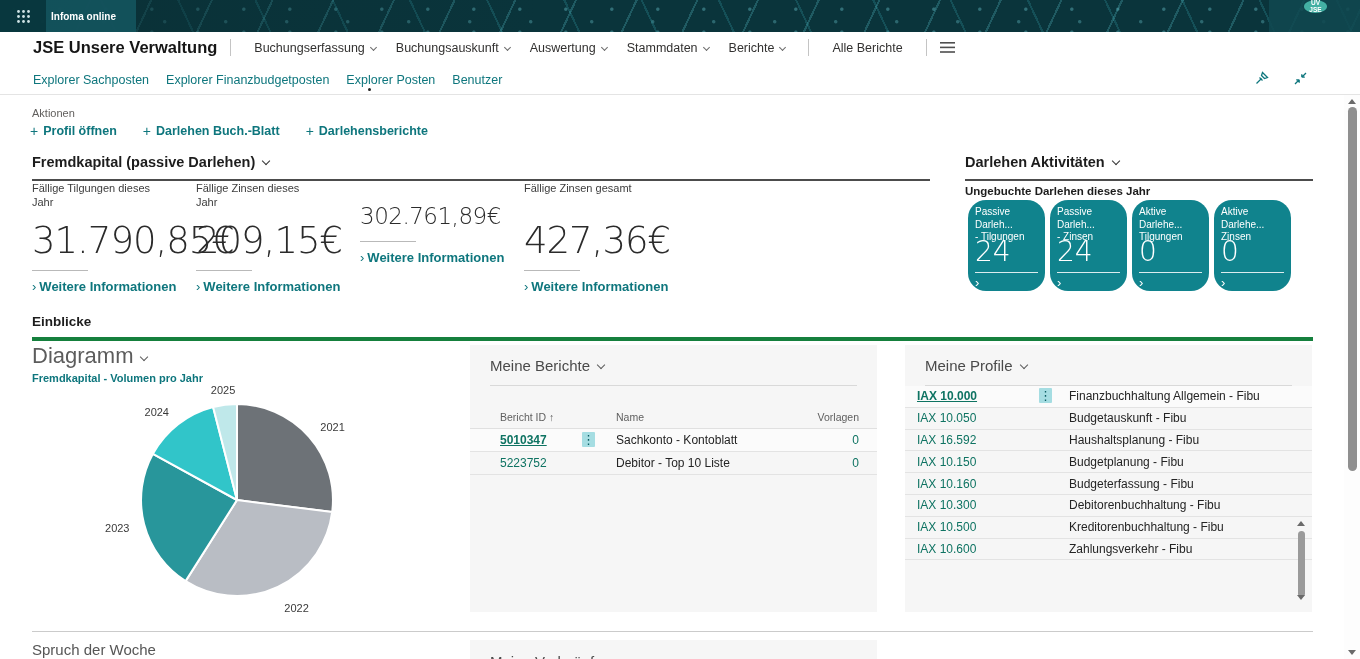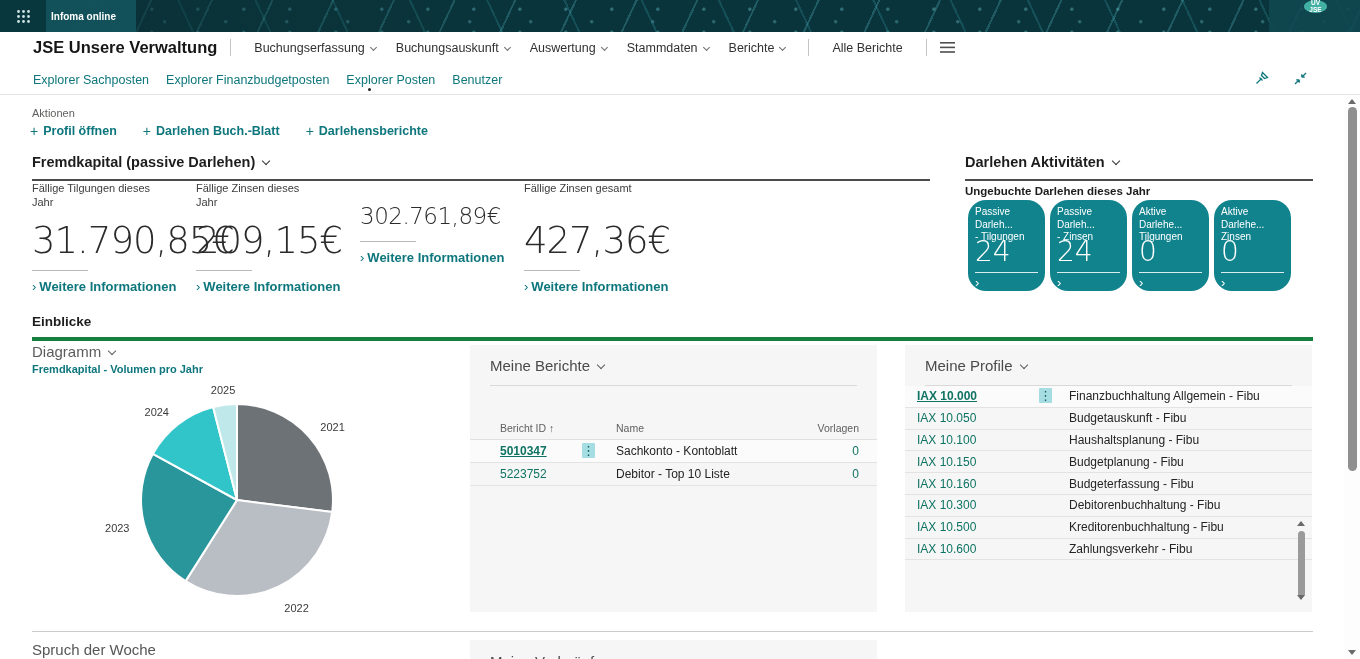--- a/index.html
+++ b/index.html
@@ -76,35 +76,35 @@
   .tile { width:77px; height:91px; background:#10838d; color:#fff; padding:6px 7px; cursor:pointer; position:relative;border-radius:18px; }
   .tile-label { font-size:10px; line-height:1.25; height:26px; }
   .tile-value { font-size:28px; font-weight:200; font-family:"DejaVu Sans","Liberation Sans",sans-serif; margin-top:3px; }
   .tile-hr { width:63px; height:1px; background:rgba(255,255,255,.85); position:absolute; left:7px; bottom:18px; }
   .tile-chev { position:absolute; left:7px; bottom:1px; font-size:13px; }
 
   #einblicke-h { position:absolute; top:219px; left:32px; width:1281px; font-size:13.5px; font-weight:700;
     color:#1d1d1d; padding-bottom:8px; border-bottom:4px solid #15803d; }
 
   .diagramm { position:absolute; top:248px; left:32px; width:430px; }
-  .dia-title { font-size:15px; color:#5c5c5c; }
+  .dia-title { font-size:22px; color:#5c5c5c; }
   .dia-title .chev { width:6px; height:6px; border-color:#5c5c5c; margin-left:8px; vertical-align:3px; }
   .dia-sub { margin-top:3px; font-size:11px; font-weight:700; color:#0e767d; cursor:pointer; }
   #pie-svg { position:absolute; top:36px; left:0; }
 
   .card { position:absolute; top:250px; width:407px; height:267px; background:#f6f6f6; overflow:hidden; }
   #berichte-card { left:470px; }
   #profile-card { left:905px; }
   .card-title { padding:12px 20px 0 20px; font-size:15px; color:#4a4a4a; }
   .card-title .chev { width:6px; height:6px; border-color:#5c5c5c; margin-left:8px; vertical-align:3px; }
   .card-divider { margin:11px 20px 0 20px; height:1px; background:#d9d9d9; }
 
   .grid-b { display:grid; grid-template-columns:30px 82px 34px 1fr 62px 18px; align-items:center; }
   .grid-p { display:grid; grid-template-columns:12px 122px 30px 1fr 36px; align-items:center; }
-  .thead { margin-top:30px; height:24px; font-size:10.5px; color:#5f5f5f; border-bottom:1px solid #e0e0e0; }
+  .thead { margin-top:19px; height:24px; font-size:10.5px; color:#5f5f5f; border-bottom:1px solid #e0e0e0; }
   .thead .right { text-align:right; }
   .t-row { height:23px; font-size:12px; color:#242424; border-bottom:1px solid #e3e3e3; }
   .t-row.p { height:21.8px; }
   .t-row .id { color:#0e7362; cursor:pointer; }
   .t-row.sel { background:#fbfbfb; }
   .t-row.sel .id { text-decoration:underline; font-weight:600; }
   .dots-btn { width:24px; height:20px; background:#a5dde2; color:#0b5d63; font-size:13px; line-height:20px;
     text-align:center; border-radius:1px; cursor:pointer; }
   .t-row .num { text-align:right; color:#0e7362; }
 
@@ -376,21 +376,21 @@
           </div>
           <div class="t-row p grid-p">
             <span></span>
             <span class="id">IAX 10.050</span>
             <span></span>
             <span>Budgetauskunft - Fibu</span>
             <span></span>
           </div>
           <div class="t-row p grid-p">
             <span></span>
-            <span class="id">IAX 10.100</span>
+            <span class="id">IAX 16.592</span>
             <span></span>
             <span>Haushaltsplanung - Fibu</span>
             <span></span>
           </div>
           <div class="t-row p grid-p">
             <span></span>
             <span class="id">IAX 10.150</span>
             <span></span>
             <span>Budgetplanung - Fibu</span>
             <span></span>

